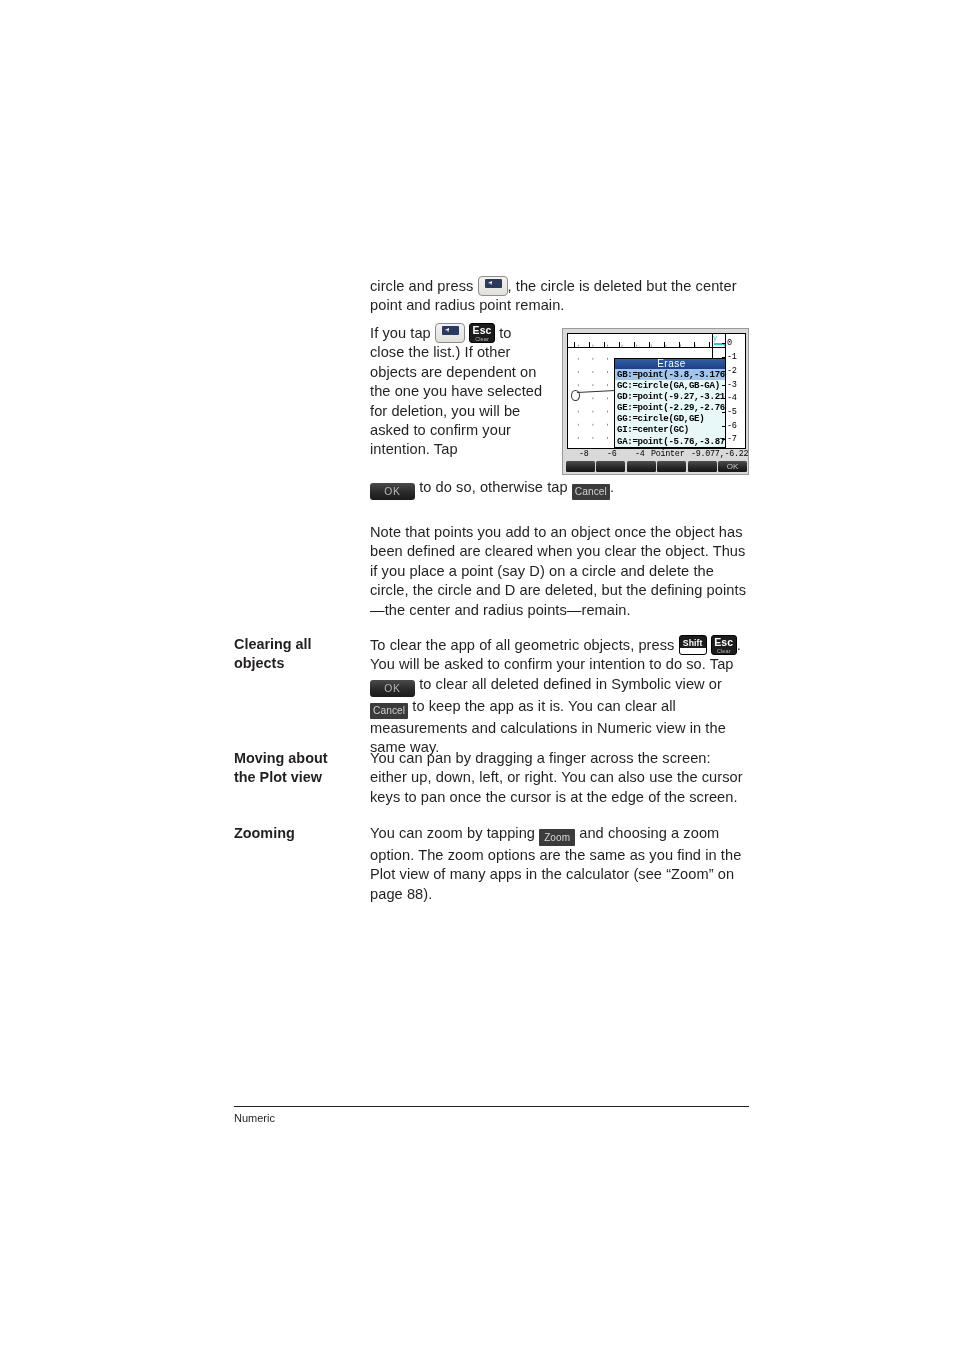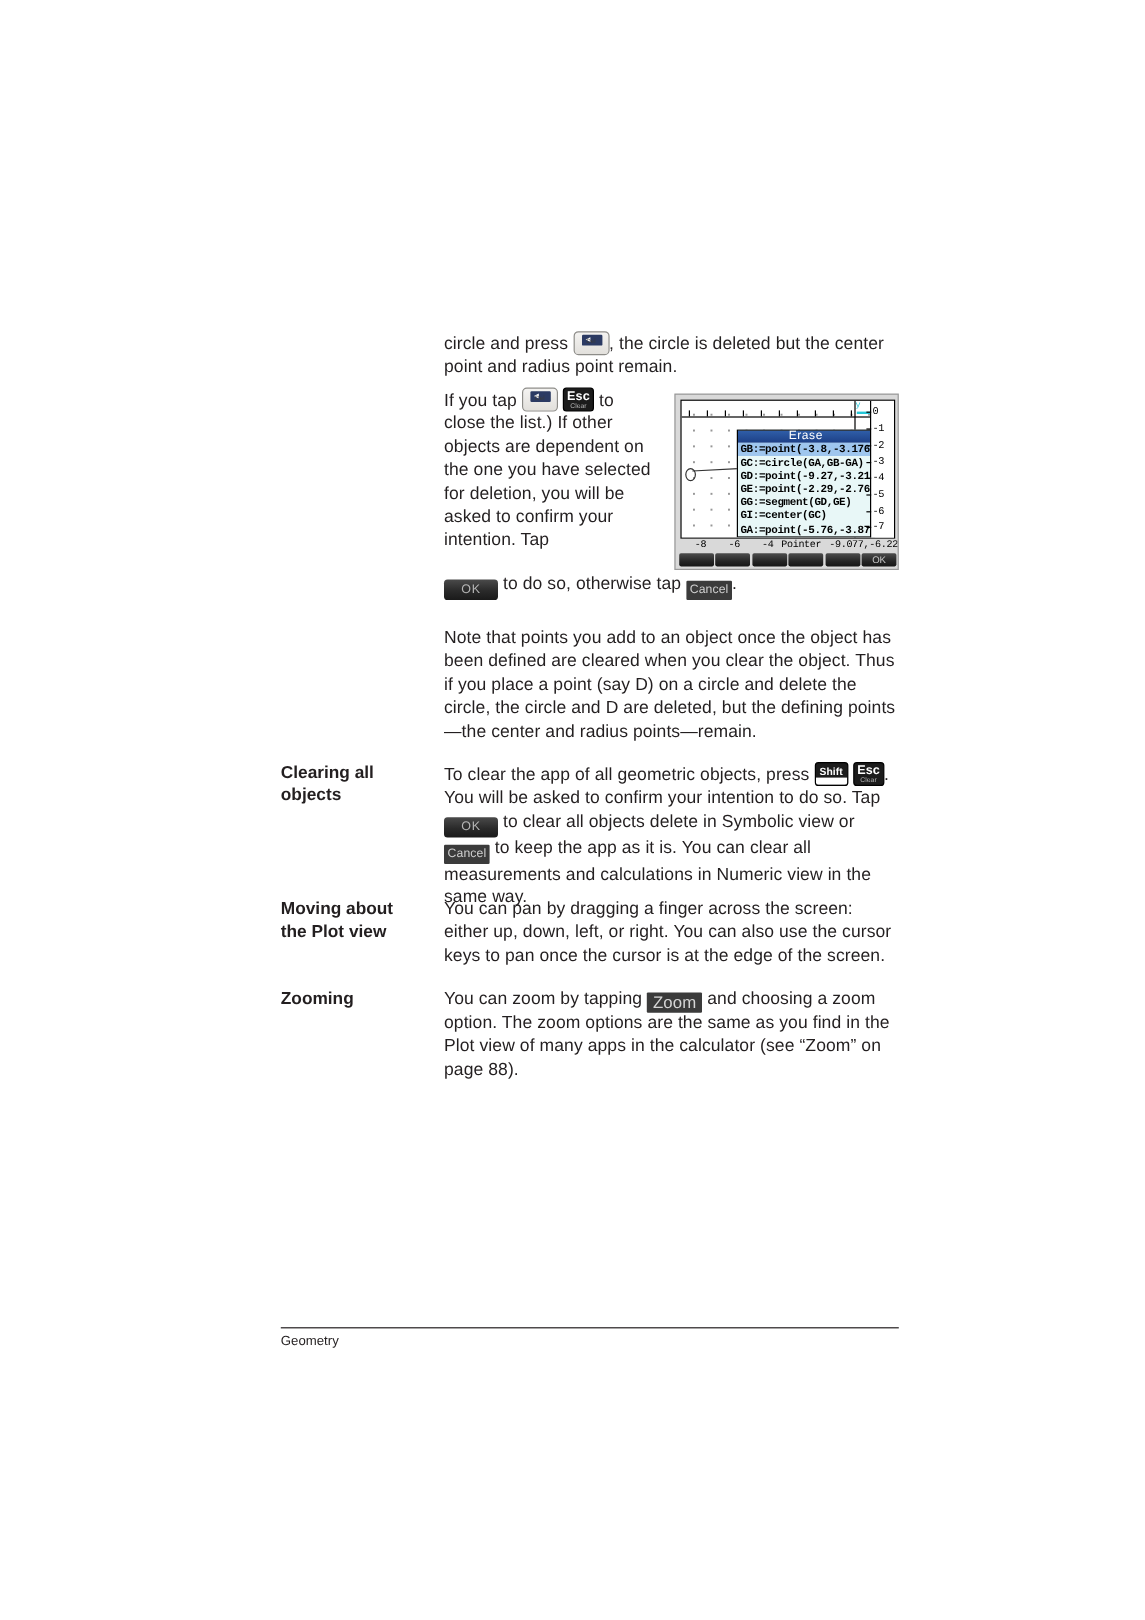--- a/index.html
+++ b/index.html
@@ -174,21 +174,21 @@
     border-radius: 1px;
   }
   
   .sk-zoom {
     display: inline-block;
     height: 17px;
     line-height: 17px;
     padding: 0 5px;
     background: #3b3b3b;
     color: #d6d6d6;
-    font-size: 14px;
+    font-size: 10px;
     font-family: "Liberation Sans", sans-serif;
     text-align: center;
     vertical-align: -3px;
     border-radius: 1px;
   }
 
   
   .calc {
     position: absolute;
     left: 562px;
@@ -478,21 +478,21 @@
       <div class="obj-circle"></div>
       <div class="obj-line"></div>
 
       <div class="erase-dlg">
         <div class="erase-title">Erase</div>
         <div class="erase-list">
           <div class="erase-item sel">GB:=point(-3.8,-3.176)</div>
           <div class="erase-item">GC:=circle(GA,GB-GA)</div>
           <div class="erase-item">GD:=point(-9.27,-3.217)</div>
           <div class="erase-item">GE:=point(-2.29,-2.767)</div>
-          <div class="erase-item">GG:=segment(GD,GE)</div>
+          <div class="erase-item">GG:=circle(GD,GE)</div>
           <div class="erase-item">GI:=center(GC)</div>
           <div class="erase-item">GA:=point(-5.76,-3.87)</div>
         </div>
       </div>
 
       <div class="ylabels">
         <i class="tick" style="top:9px"></i>
           <span style="top:5px">0</span>
         <i class="tick" style="top:23px"></i>
           <span style="top:19px">-1</span>
@@ -531,21 +531,21 @@
 
   <div class="label-col" style="top:635px;">
     <div>Clearing all</div>
     <div>objects</div>
   </div>
   <div class="body-col" style="top:635px;">
     <p class="para"><span>To clear the app of all geometric objects, press</span>
       <span class="key key-shift"><span class="main">Shift</span><span class="strip"></span></span>
       <span class="key key-esc"><span class="main">Esc</span><span class="sub">Clear</span></span><span>. You will be asked to confirm your intention to do so. Tap</span>
       <span class="sk-ok">OK</span>
-      <span>to clear all objects delete in Symbolic view or</span>
+      <span>to clear all deleted defined in Symbolic view or</span>
       <span class="sk-cancel">Cancel</span>
       <span>to keep the app as it is. You can clear all measurements and calculations in Numeric view in the same way.</span></p>
   </div>
 
   <div class="label-col" style="top:749px;">
     <div>Moving about</div>
     <div>the Plot view</div>
   </div>
   <div class="body-col" style="top:749px;">
     <p class="para">You can pan by dragging a finger across the screen: either up, down, left, or right. You can also use the cursor keys to pan once the cursor is at the edge of the screen.</p>
@@ -554,15 +554,15 @@
   <div class="label-col" style="top:824px;">
     <div>Zooming</div>
   </div>
   <div class="body-col" style="top:824px;">
     <p class="para"><span>You can zoom by tapping</span>
       <span class="sk-zoom">Zoom</span>
       <span>and choosing a zoom option. The zoom options are the same as you find in the Plot view of many apps in the calculator (see “Zoom” on page 88).</span></p>
   </div>
 
   <div class="footer-rule"></div>
-  <div class="footer-left">Geometry</div>
+  <div class="footer-left">Numeric</div>
 
 </div>
 
 </body></html>

